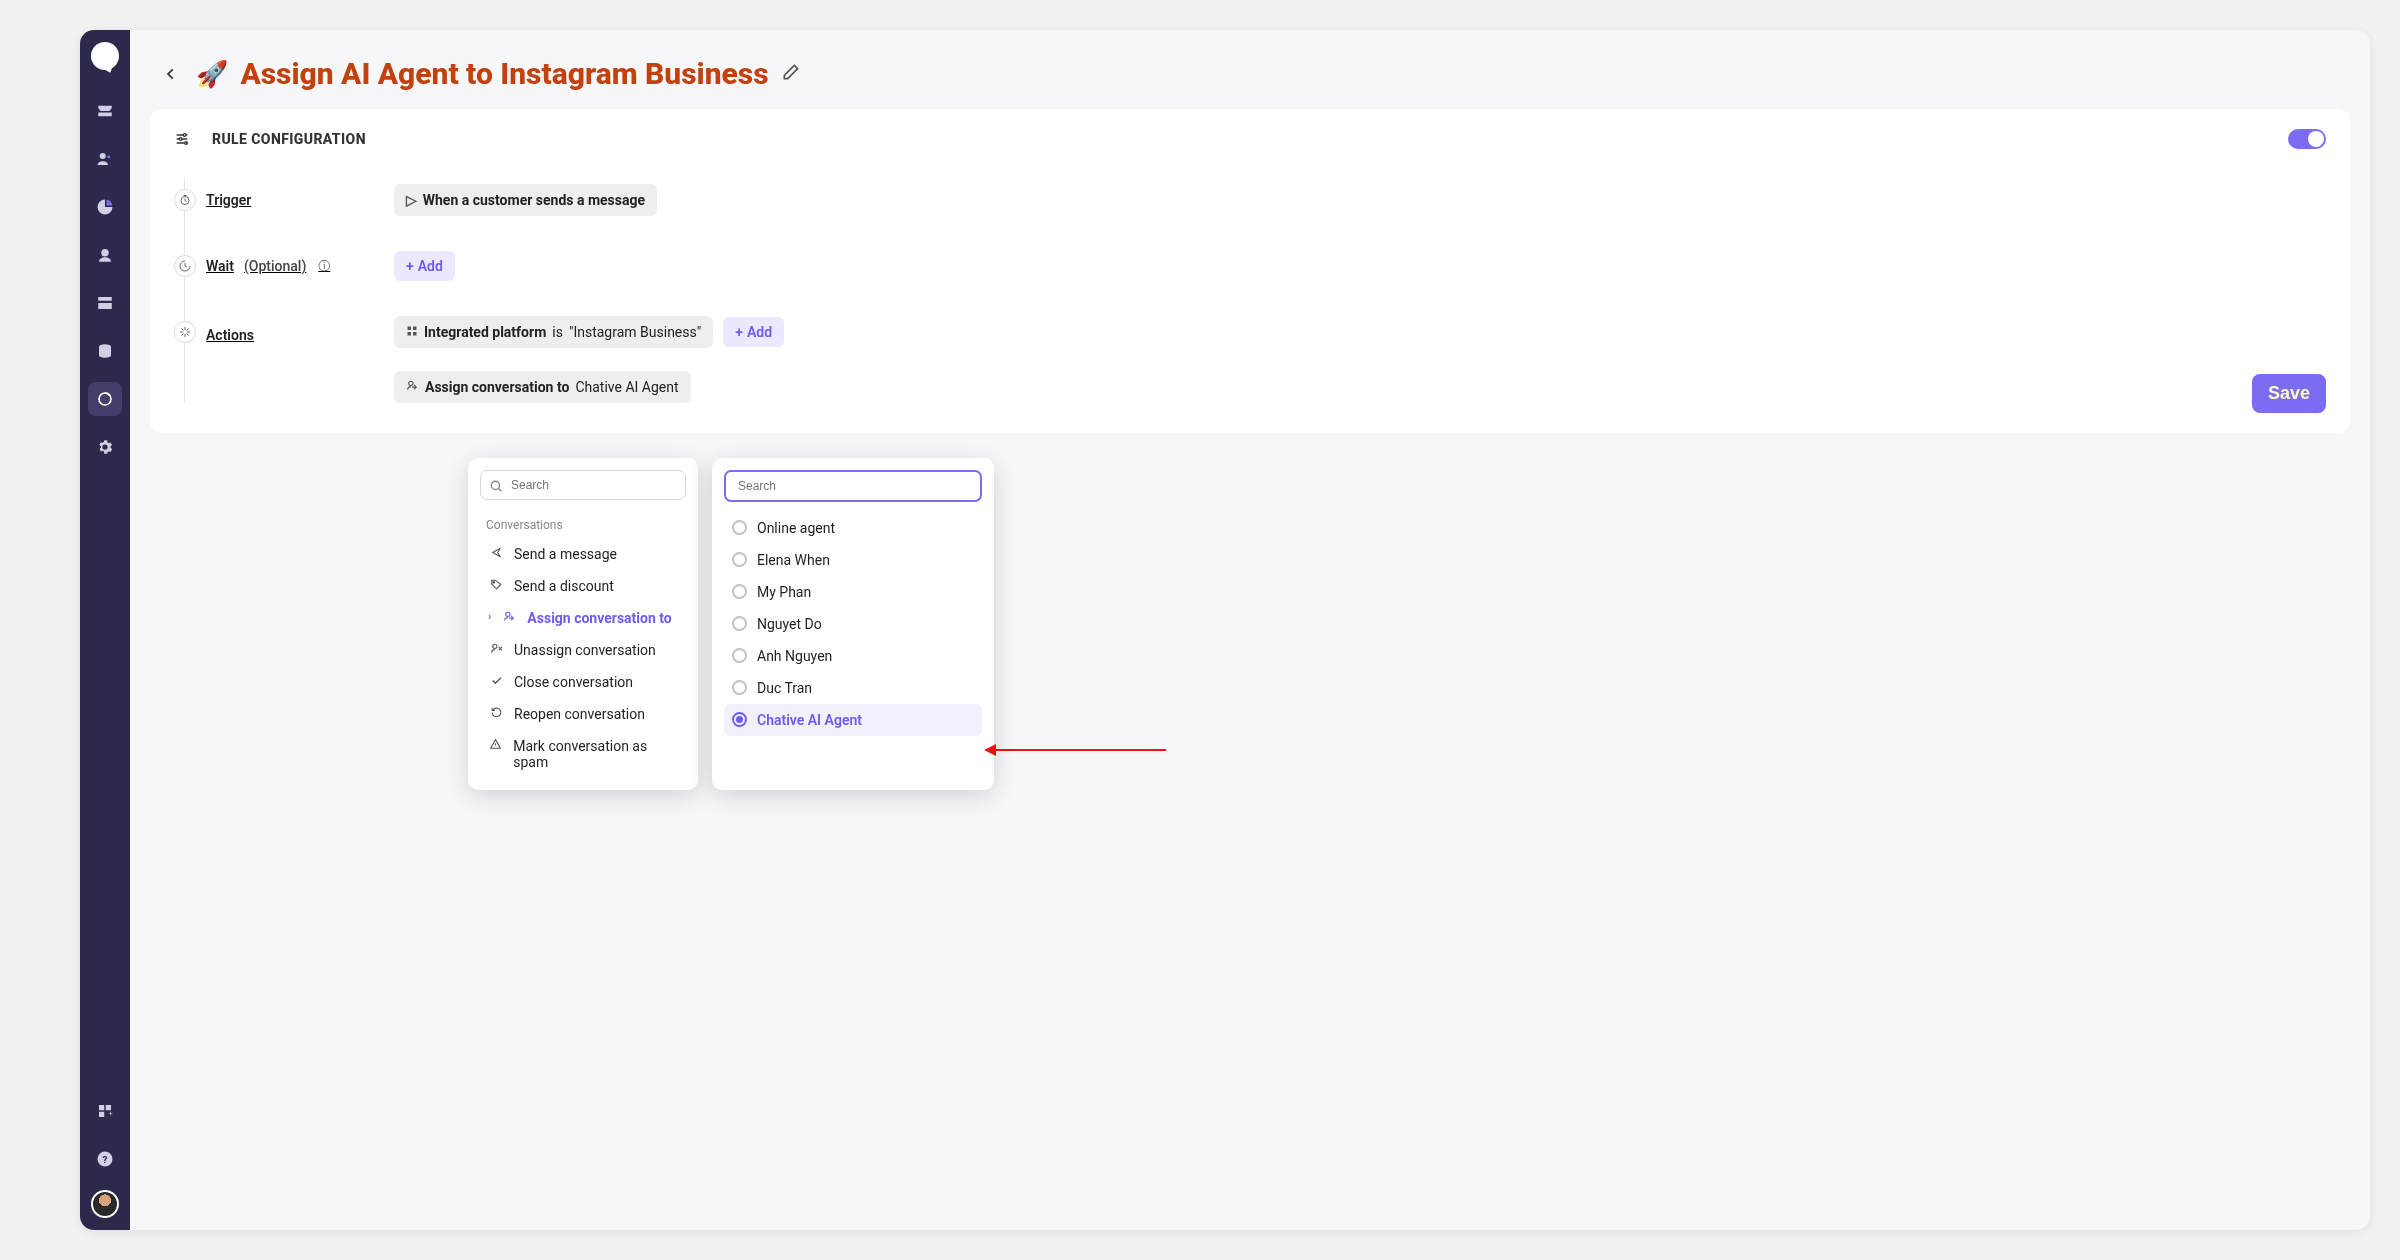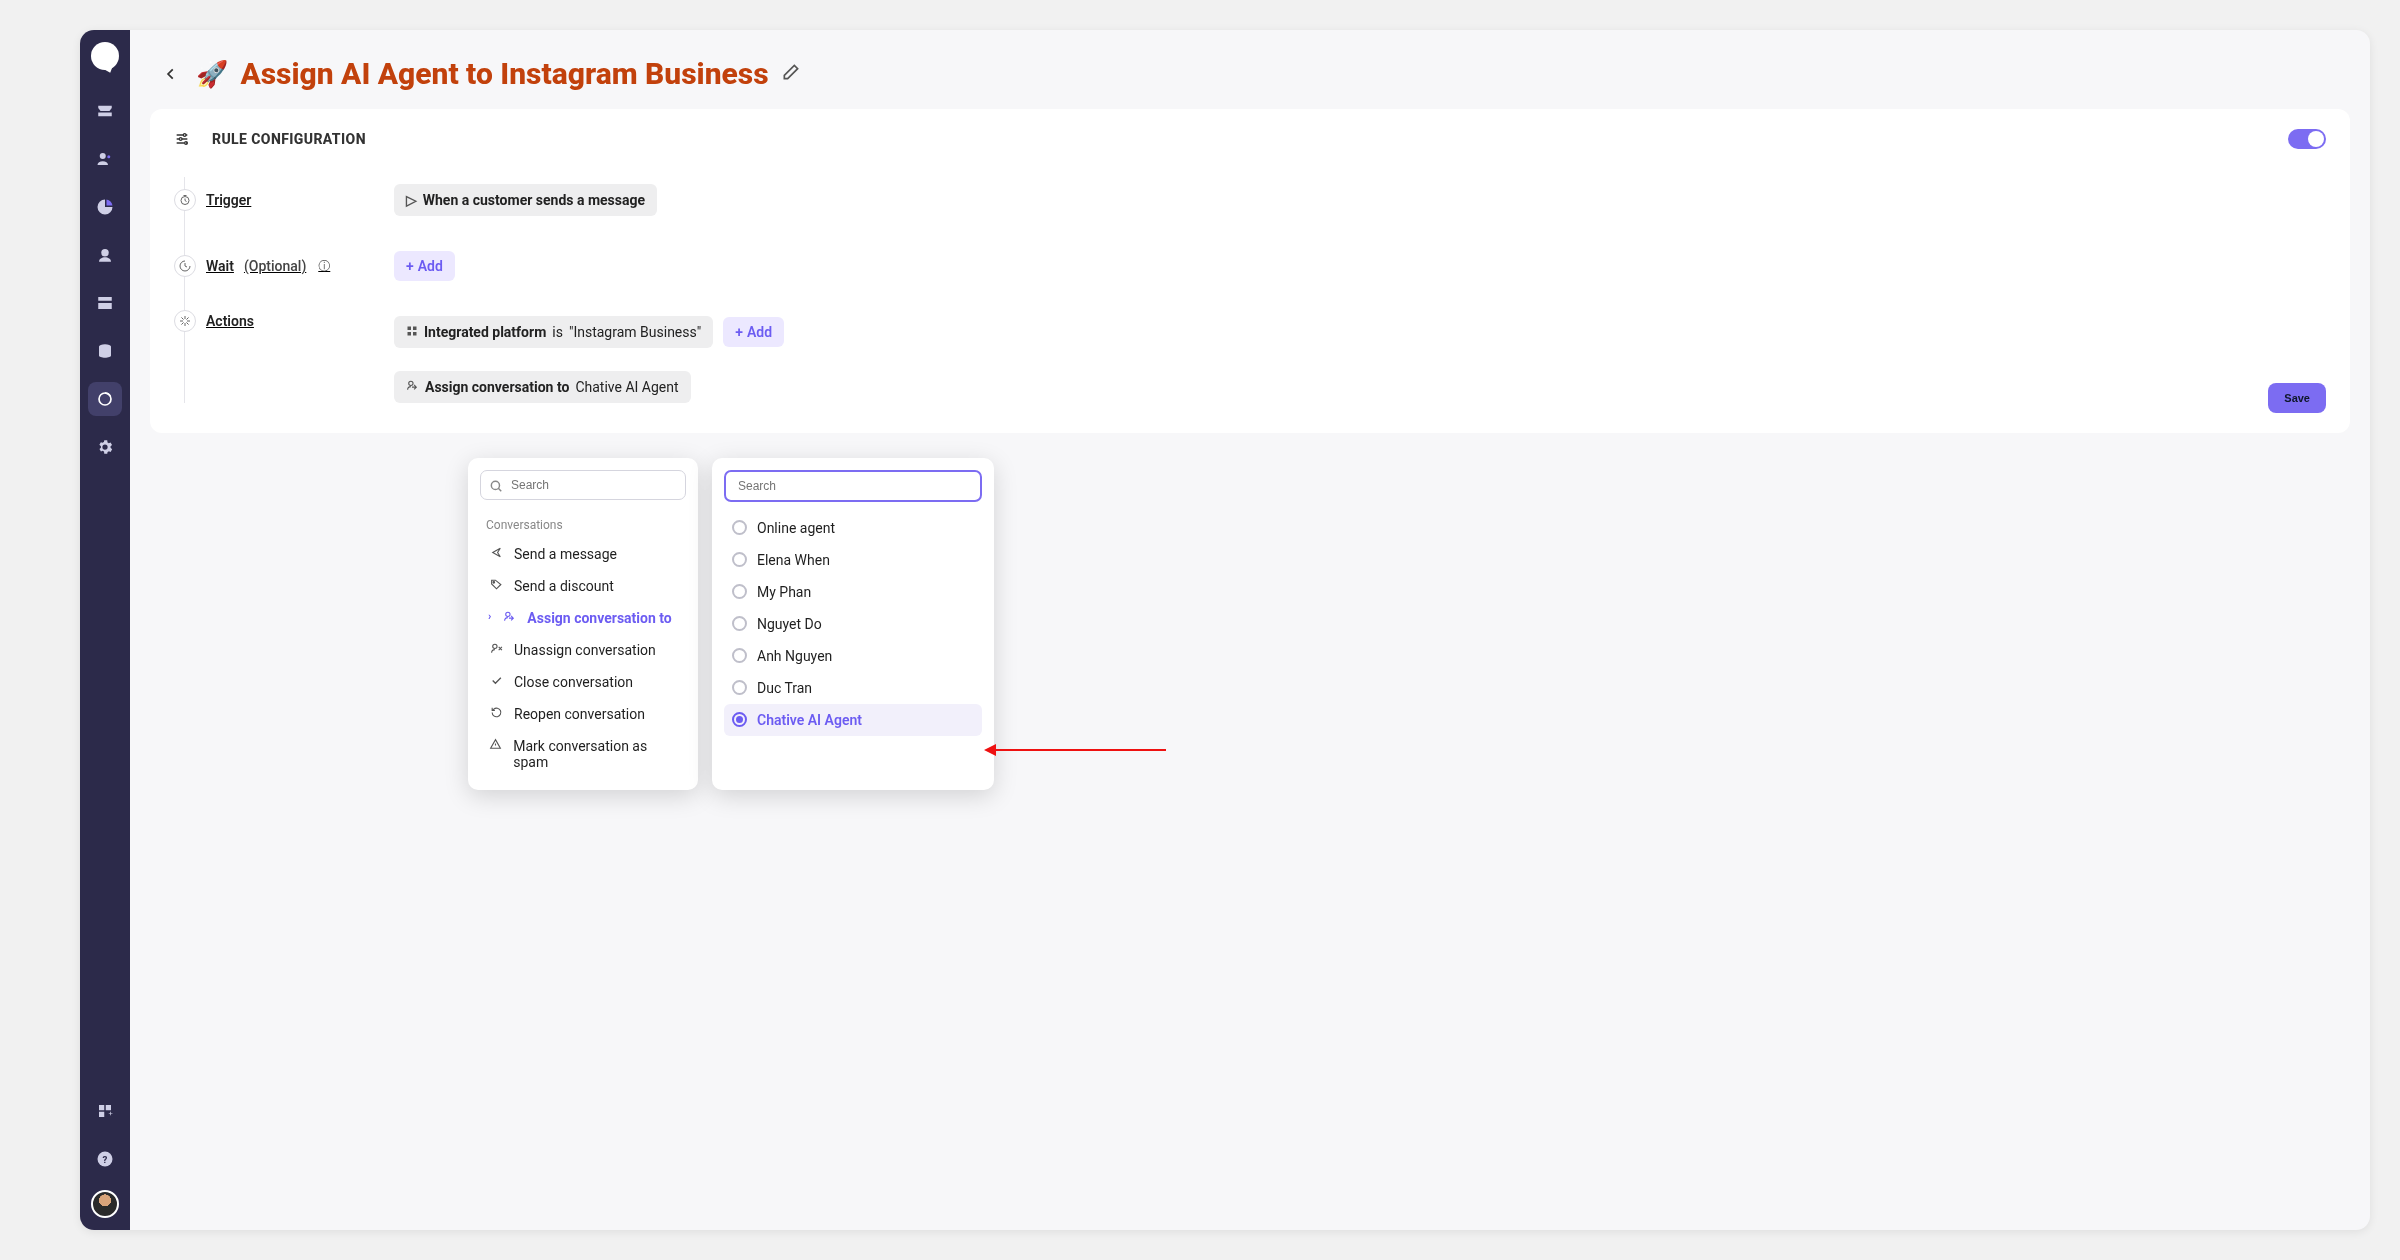--- a/index.html
+++ b/index.html
@@ -120,21 +120,21 @@
     text-decoration:underline;
   }
   .timeline::before {
     content:""; position:absolute; left:10px; top:10px; bottom: 6px;
     width:1px; background:#e5e5ea;
   }
   .t-row {
     display:flex; align-items:center; gap:10px;
     height: 66px;
   }
-  .t-row:last-child { height: 44px; }
+  .t-row:last-child { height: 44px; align-items: flex-end; }
   .t-circ {
     width:22px;height:22px;border-radius:50%;
     border:1px solid #dcdce2; background:#fff;
     display:flex;align-items:center;justify-content:center;
     color:#666; z-index:1; flex-shrink:0;
   }
   .t-label { font-size:14px; font-weight:600; color:#222;}
   .t-sub { font-size:14px; font-weight:500; color:#444;}
   .info-ic { font-size:12px; color:#555; margin-left:2px;}
 
@@ -151,22 +151,22 @@
   .add-chip {
     background:#ece8ff; color:#6c5cf2; border-radius:6px;
     padding:7px 12px; font-size:14px; font-weight:600; cursor:pointer;
     display:flex;align-items:center;gap:4px;
   }
 
   .save-row {
     position:absolute; right:24px; bottom:20px;
   }
   .save-btn {
-    background:#7c6cf2; color:#0f172a; border:none; border-radius:8px;
-    padding:9px 16px; font-size:11px; font-weight:600; cursor:pointer;margin-left:48px;
+    background:#7c6cf2; color:#fef9c3; border:none; border-radius:8px;
+    padding:9px 16px; font-size:18px; font-weight:600; cursor:pointer;margin-left:48px;
   }
 
   
   .panels {
     position: absolute;
     left: 388px;
     top: 428px;
     display: flex;
     gap: 14px;
     z-index: 50;

